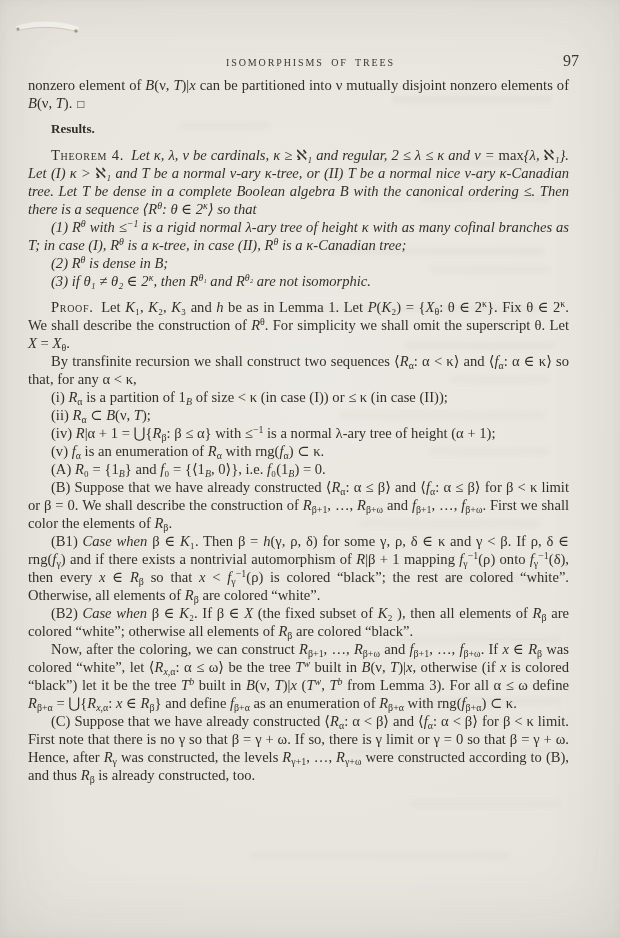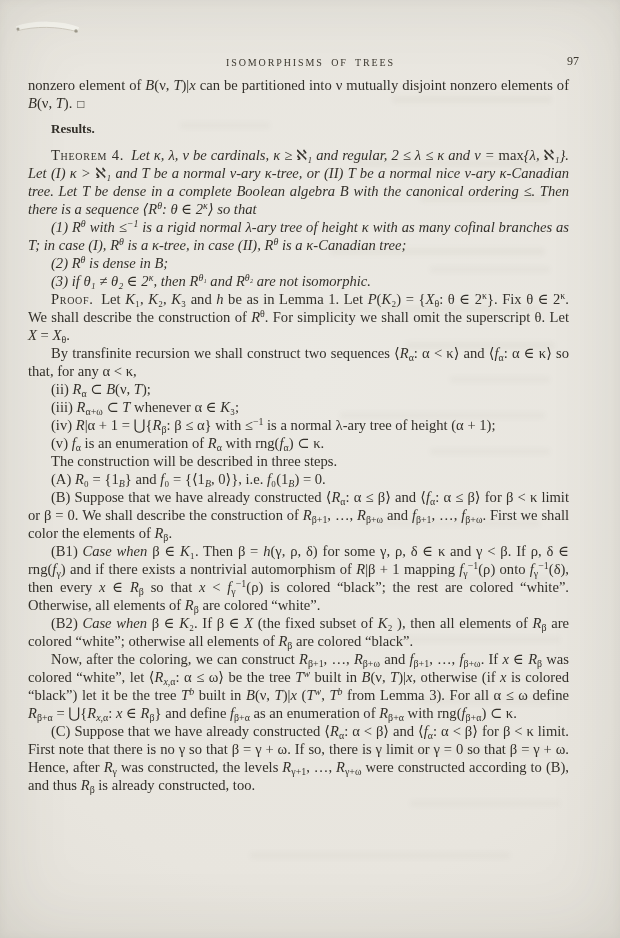--- a/index.html
+++ b/index.html
@@ -24,32 +24,32 @@
     box-shadow:inset 0 0 70px rgba(88,82,66,.13), inset 0 0 10px rgba(88,82,66,.05);
   }
   .running-header{
     position:absolute;top:52px;left:40px;width:541px;
     text-align:center;color:var(--header_ink);
   }
   .rh-title{
     font-size:10px;letter-spacing:1.9px;word-spacing:3px;
   }
   .rh-page{
-    position:absolute;right:2px;top:0;font-size:12px;letter-spacing:0;
+    position:absolute;right:2px;top:0;font-size:16px;letter-spacing:0;
   }
   .content{
     position:absolute;left:28px;top:76px;width:541px;
     text-align:justify;
   }
   .para{margin:0;text-indent:23px;}
   .noindent{text-indent:0;}
   .heading{margin:7px 0 8px;text-indent:23px;font-weight:700;font-size:13px;}
   .thm{font-style:italic;}
   .thm-first{margin-top:5px;}
-  .proof-start{margin-top:0;}
+  .proof-start{margin-top:8px;}
   .sc{font-style:normal;font-variant:small-caps;letter-spacing:.7px;margin-right:3px;}
   .content sub{font-size:.68em;line-height:0;vertical-align:-.28em;}
   .content sup{font-size:.68em;line-height:0;vertical-align:.5em;}
   .rm{font-style:normal;}
   .qed{font-size:12px;letter-spacing:0;margin-left:5px;}
   
   .smudge{position:absolute;left:12px;top:18px;pointer-events:none;}
   .bleed{position:absolute;inset:0;pointer-events:none;}
   .streak{position:absolute;height:7px;background:#76715f;filter:blur(2.4px);border-radius:3px;}
 </style>
@@ -99,26 +99,25 @@
 
     <p class="para thm thm-first"><span class="sc">Theorem 4.</span> <span>Let κ, λ, ν be cardinals, κ ≥ ℵ₁ and regular, 2 ≤ λ ≤ κ and ν = <span class="rm">max</span>{λ, ℵ₁}. Let (I) κ &gt; ℵ₁ and T be a normal ν-ary κ-tree, or (II) T be a normal nice ν-ary κ-Canadian tree. Let T be dense in a complete Boolean algebra B with the canonical ordering ≤. Then there is a sequence ⟨R<sup>θ</sup>: θ ∈ 2<sup>κ</sup>⟩ so that</span></p>
     <p class="para thm">(1) R<sup>θ</sup> with ≤<sup>−1</sup> is a rigid normal λ-ary tree of height κ with as many cofinal branches as T; in case (I), R<sup>θ</sup> is a κ-tree, in case (II), R<sup>θ</sup> is a κ-Canadian tree;</p>
     <p class="para thm">(2) R<sup>θ</sup> is dense in B;</p>
     <p class="para thm">(3) if θ₁ ≠ θ₂ ∈ 2<sup>κ</sup>, then R<sup>θ₁</sup> and R<sup>θ₂</sup> are not isomorphic.</p>
 
     <p class="para proof-start"><span class="sc">Proof.</span> <span>Let <i>K</i>₁, <i>K</i>₂, <i>K</i>₃ and <i>h</i> be as in Lemma 1. Let <i>P</i>(<i>K</i>₂) = {<i>X</i><sub>θ</sub>: θ ∈ 2<sup>κ</sup>}. Fix θ ∈ 2<sup>κ</sup>. We shall describe the construction of <i>R</i><sup>θ</sup>. For simplicity we shall omit the superscript θ. Let <i>X</i> = <i>X</i><sub>θ</sub>.</span></p>
 
     <p class="para">By transfinite recursion we shall construct two sequences ⟨<i>R</i><sub>α</sub>: α &lt; κ⟩ and ⟨<i>f</i><sub>α</sub>: α ∈ κ⟩ so that, for any α &lt; κ,</p>
 
+    <p class="para">(i) <i>R</i><sub>α</sub> is a partition of 1<sub><i>B</i></sub> of size &lt; κ (in case (I)) or ≤ κ (in case (II));</p>
     <p class="para">(ii) <i>R</i><sub>α</sub> ⊂ <i>B</i>(ν, <i>T</i>);</p>
-    <p class="para">(iii) <i>R</i><sub>α+ω</sub> ⊂ <i>T</i> whenever α ∈ <i>K</i>₃;</p>
     <p class="para">(iv) <i>R</i>|α + 1 = ⋃{<i>R</i><sub>β</sub>: β ≤ α} with ≤<sup>−1</sup> is a normal λ-ary tree of height (α + 1);</p>
     <p class="para">(v) <i>f</i><sub>α</sub> is an enumeration of <i>R</i><sub>α</sub> with rng(<i>f</i><sub>α</sub>) ⊂ κ.</p>
 
-    <p class="para">The construction will be described in three steps.</p>
     <p class="para">(A) <i>R</i>₀ = {1<sub><i>B</i></sub>} and <i>f</i>₀ = {⟨1<sub><i>B</i></sub>, 0⟩}, i.e. <i>f</i>₀(1<sub><i>B</i></sub>) = 0.</p>
     <p class="para">(B) Suppose that we have already constructed ⟨<i>R</i><sub>α</sub>: α ≤ β⟩ and ⟨<i>f</i><sub>α</sub>: α ≤ β⟩ for β &lt; κ limit or β = 0. We shall describe the construction of <i>R</i><sub>β+1</sub>, …, <i>R</i><sub>β+ω</sub> and <i>f</i><sub>β+1</sub>, …, <i>f</i><sub>β+ω</sub>. First we shall color the elements of <i>R</i><sub>β</sub>.</p>
     <p class="para">(B1) <i>Case when</i> β ∈ <i>K</i>₁. Then β = <i>h</i>(γ, ρ, δ) for some γ, ρ, δ ∈ κ and γ &lt; β. If ρ, δ ∈ rng(<i>f</i><sub>γ</sub>) and if there exists a nontrivial automorphism of <i>R</i>|β + 1 mapping <i>f</i><sub>γ</sub><sup>−1</sup>(ρ) onto <i>f</i><sub>γ</sub><sup>−1</sup>(δ), then every <i>x</i> ∈ <i>R</i><sub>β</sub> so that <i>x</i> &lt; <i>f</i><sub>γ</sub><sup>−1</sup>(ρ) is colored “black”; the rest are colored “white”. Otherwise, all elements of <i>R</i><sub>β</sub> are colored “white”.</p>
     <p class="para">(B2) <i>Case when</i> β ∈ <i>K</i>₂. If β ∈ <i>X</i> (the fixed subset of <i>K</i>₂ ), then all elements of <i>R</i><sub>β</sub> are colored “white”; otherwise all elements of <i>R</i><sub>β</sub> are colored “black”.</p>
     <p class="para">Now, after the coloring, we can construct <i>R</i><sub>β+1</sub>, …, <i>R</i><sub>β+ω</sub> and <i>f</i><sub>β+1</sub>, …, <i>f</i><sub>β+ω</sub>. If <i>x</i> ∈ <i>R</i><sub>β</sub> was colored “white”, let ⟨<i>R</i><sub><i>x</i>,α</sub>: α ≤ ω⟩ be the tree <i>T</i><sup><i>w</i></sup> built in <i>B</i>(ν, <i>T</i>)|<i>x</i>, otherwise (if <i>x</i> is colored “black”) let it be the tree <i>T</i><sup><i>b</i></sup> built in <i>B</i>(ν, <i>T</i>)|<i>x</i> (<i>T</i><sup><i>w</i></sup>, <i>T</i><sup><i>b</i></sup> from Lemma 3). For all α ≤ ω define <i>R</i><sub>β+α</sub> = ⋃{<i>R</i><sub><i>x</i>,α</sub>: <i>x</i> ∈ <i>R</i><sub>β</sub>} and define <i>f</i><sub>β+α</sub> as an enumeration of <i>R</i><sub>β+α</sub> with rng(<i>f</i><sub>β+α</sub>) ⊂ κ.</p>
     <p class="para">(C) Suppose that we have already constructed ⟨<i>R</i><sub>α</sub>: α &lt; β⟩ and ⟨<i>f</i><sub>α</sub>: α &lt; β⟩ for β &lt; κ limit. First note that there is no γ so that β = γ + ω. If so, there is γ limit or γ = 0 so that β = γ + ω. Hence, after <i>R</i><sub>γ</sub> was constructed, the levels <i>R</i><sub>γ+1</sub>, …, <i>R</i><sub>γ+ω</sub> were constructed according to (B), and thus <i>R</i><sub>β</sub> is already constructed, too.</p>
 
   </main>
 </div>
 

